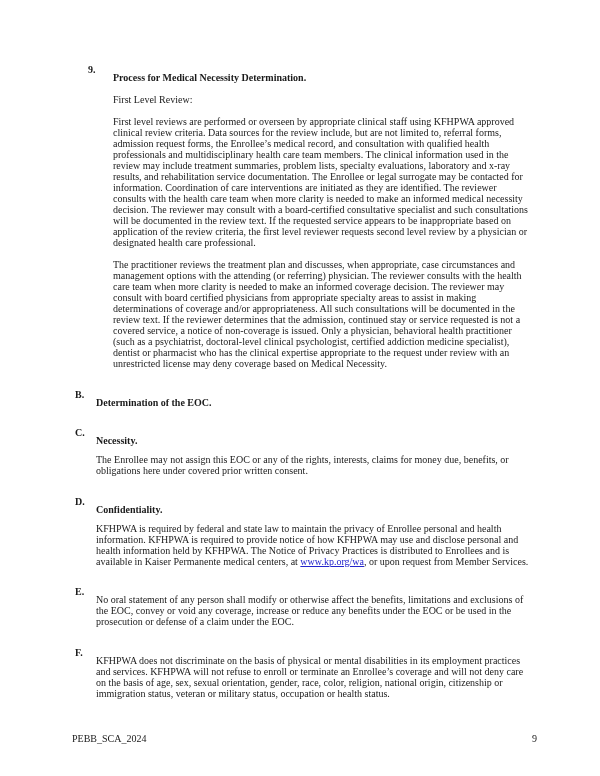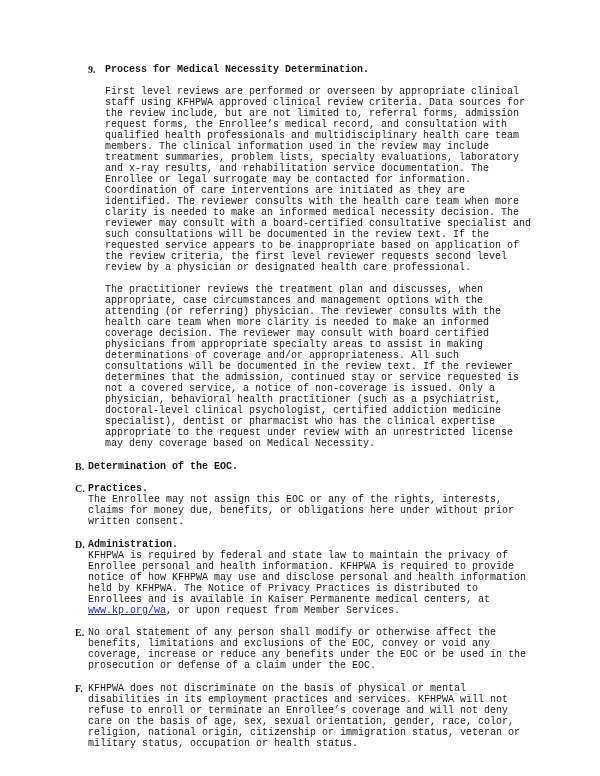--- a/index.html
+++ b/index.html
@@ -16,65 +16,66 @@
     color: #1a1a1a;
     overflow: hidden;
   }
   .sec { display: flex; align-items: flex-start; }
   .sec + .sec { margin-top: 11.5px; }
   .sec9 { margin-left: 13px; }
   .sec9 > .lbl { flex: 0 0 17px; }
   .lettered > .lbl { flex: 0 0 13px; }
   .lbl { font-weight: bold; }
   .body { flex: 1 1 auto; min-width: 0; }
-  .body p { margin: 0; font-family: Liberation Mono, monospace; }
+  .body p { margin: 8px; }
   .body p.sp { margin-top: 11px; }
   .head { font-weight: bold; }
   a.doclink { text-decoration: underline; cursor: pointer; }
   .footer {
     display: flex;
     justify-content: space-between;
     margin-top: 26px;
     margin-left: -3px;
     gap: 12px;
   }
 </style>
 </head>
 <body>
 
 <div class="page">
 
   <div class="sec sec9">
     <span class="lbl">9.</span>
     <div class="body">
       <p class="head">Process for Medical Necessity Determination.</p>
+      <p class="sp">First Level Review:</p>
       <p class="sp">First level reviews are performed or overseen by appropriate clinical staff using KFHPWA approved clinical review criteria. Data sources for the review include, but are not limited to, referral forms, admission request forms, the Enrollee’s medical record, and consultation with qualified health professionals and multidisciplinary health care team members. The clinical information used in the review may include treatment summaries, problem lists, specialty evaluations, laboratory and x-ray results, and rehabilitation service documentation. The Enrollee or legal surrogate may be contacted for information. Coordination of care interventions are initiated as they are identified. The reviewer consults with the health care team when more clarity is needed to make an informed medical necessity decision. The reviewer may consult with a board-certified consultative specialist and such consultations will be documented in the review text. If the requested service appears to be inappropriate based on application of the review criteria, the first level reviewer requests second level review by a physician or designated health care professional.</p>
       <p class="sp">The practitioner reviews the treatment plan and discusses, when appropriate, case circumstances and management options with the attending (or referring) physician. The reviewer consults with the health care team when more clarity is needed to make an informed coverage decision. The reviewer may consult with board certified physicians from appropriate specialty areas to assist in making determinations of coverage and/or appropriateness. All such consultations will be documented in the review text. If the reviewer determines that the admission, continued stay or service requested is not a covered service, a notice of non-coverage is issued. Only a physician, behavioral health practitioner (such as a psychiatrist, doctoral-level clinical psychologist, certified addiction medicine specialist), dentist or pharmacist who has the clinical expertise appropriate to the request under review with an unrestricted license may deny coverage based on Medical Necessity.</p>
     </div>
   </div>
 
   <div class="sec lettered">
     <span class="lbl">B.</span>
     <div class="body">
       <p class="head">Determination of the EOC.</p>
     </div>
   </div>
 
   <div class="sec lettered">
     <span class="lbl">C.</span>
     <div class="body">
-      <p class="head">Practices.</p>
-      <p>The Enrollee may not assign this EOC or any of the rights, interests, claims for money due, benefits, or obligations here under without prior written consent.</p>
+      <p class="head">Necessity.</p>
+      <p>The Enrollee may not assign this EOC or any of the rights, interests, claims for money due, benefits, or obligations here under covered prior written consent.</p>
     </div>
   </div>
 
   <div class="sec lettered">
     <span class="lbl">D.</span>
     <div class="body">
-      <p class="head">Administration.</p>
+      <p class="head">Confidentiality.</p>
       <p><span>KFHPWA is required by federal and state law to maintain the privacy of Enrollee personal and health information. KFHPWA is required to provide notice of how KFHPWA may use and disclose personal and health information held by KFHPWA. The Notice of Privacy Practices is distributed to Enrollees and is available in Kaiser Permanente medical centers, at </span><a class="doclink" style="color: rgb(34, 34, 204);">www.kp.org/wa</a><span>, or upon request from Member Services.</span></p>
     </div>
   </div>
 
   <div class="sec lettered">
     <span class="lbl">E.</span>
     <div class="body">
       <p>No oral statement of any person shall modify or otherwise affect the benefits, limitations and exclusions of the EOC, convey or void any coverage, increase or reduce any benefits under the EOC or be used in the prosecution or defense of a claim under the EOC.</p>
     </div>
   </div>

